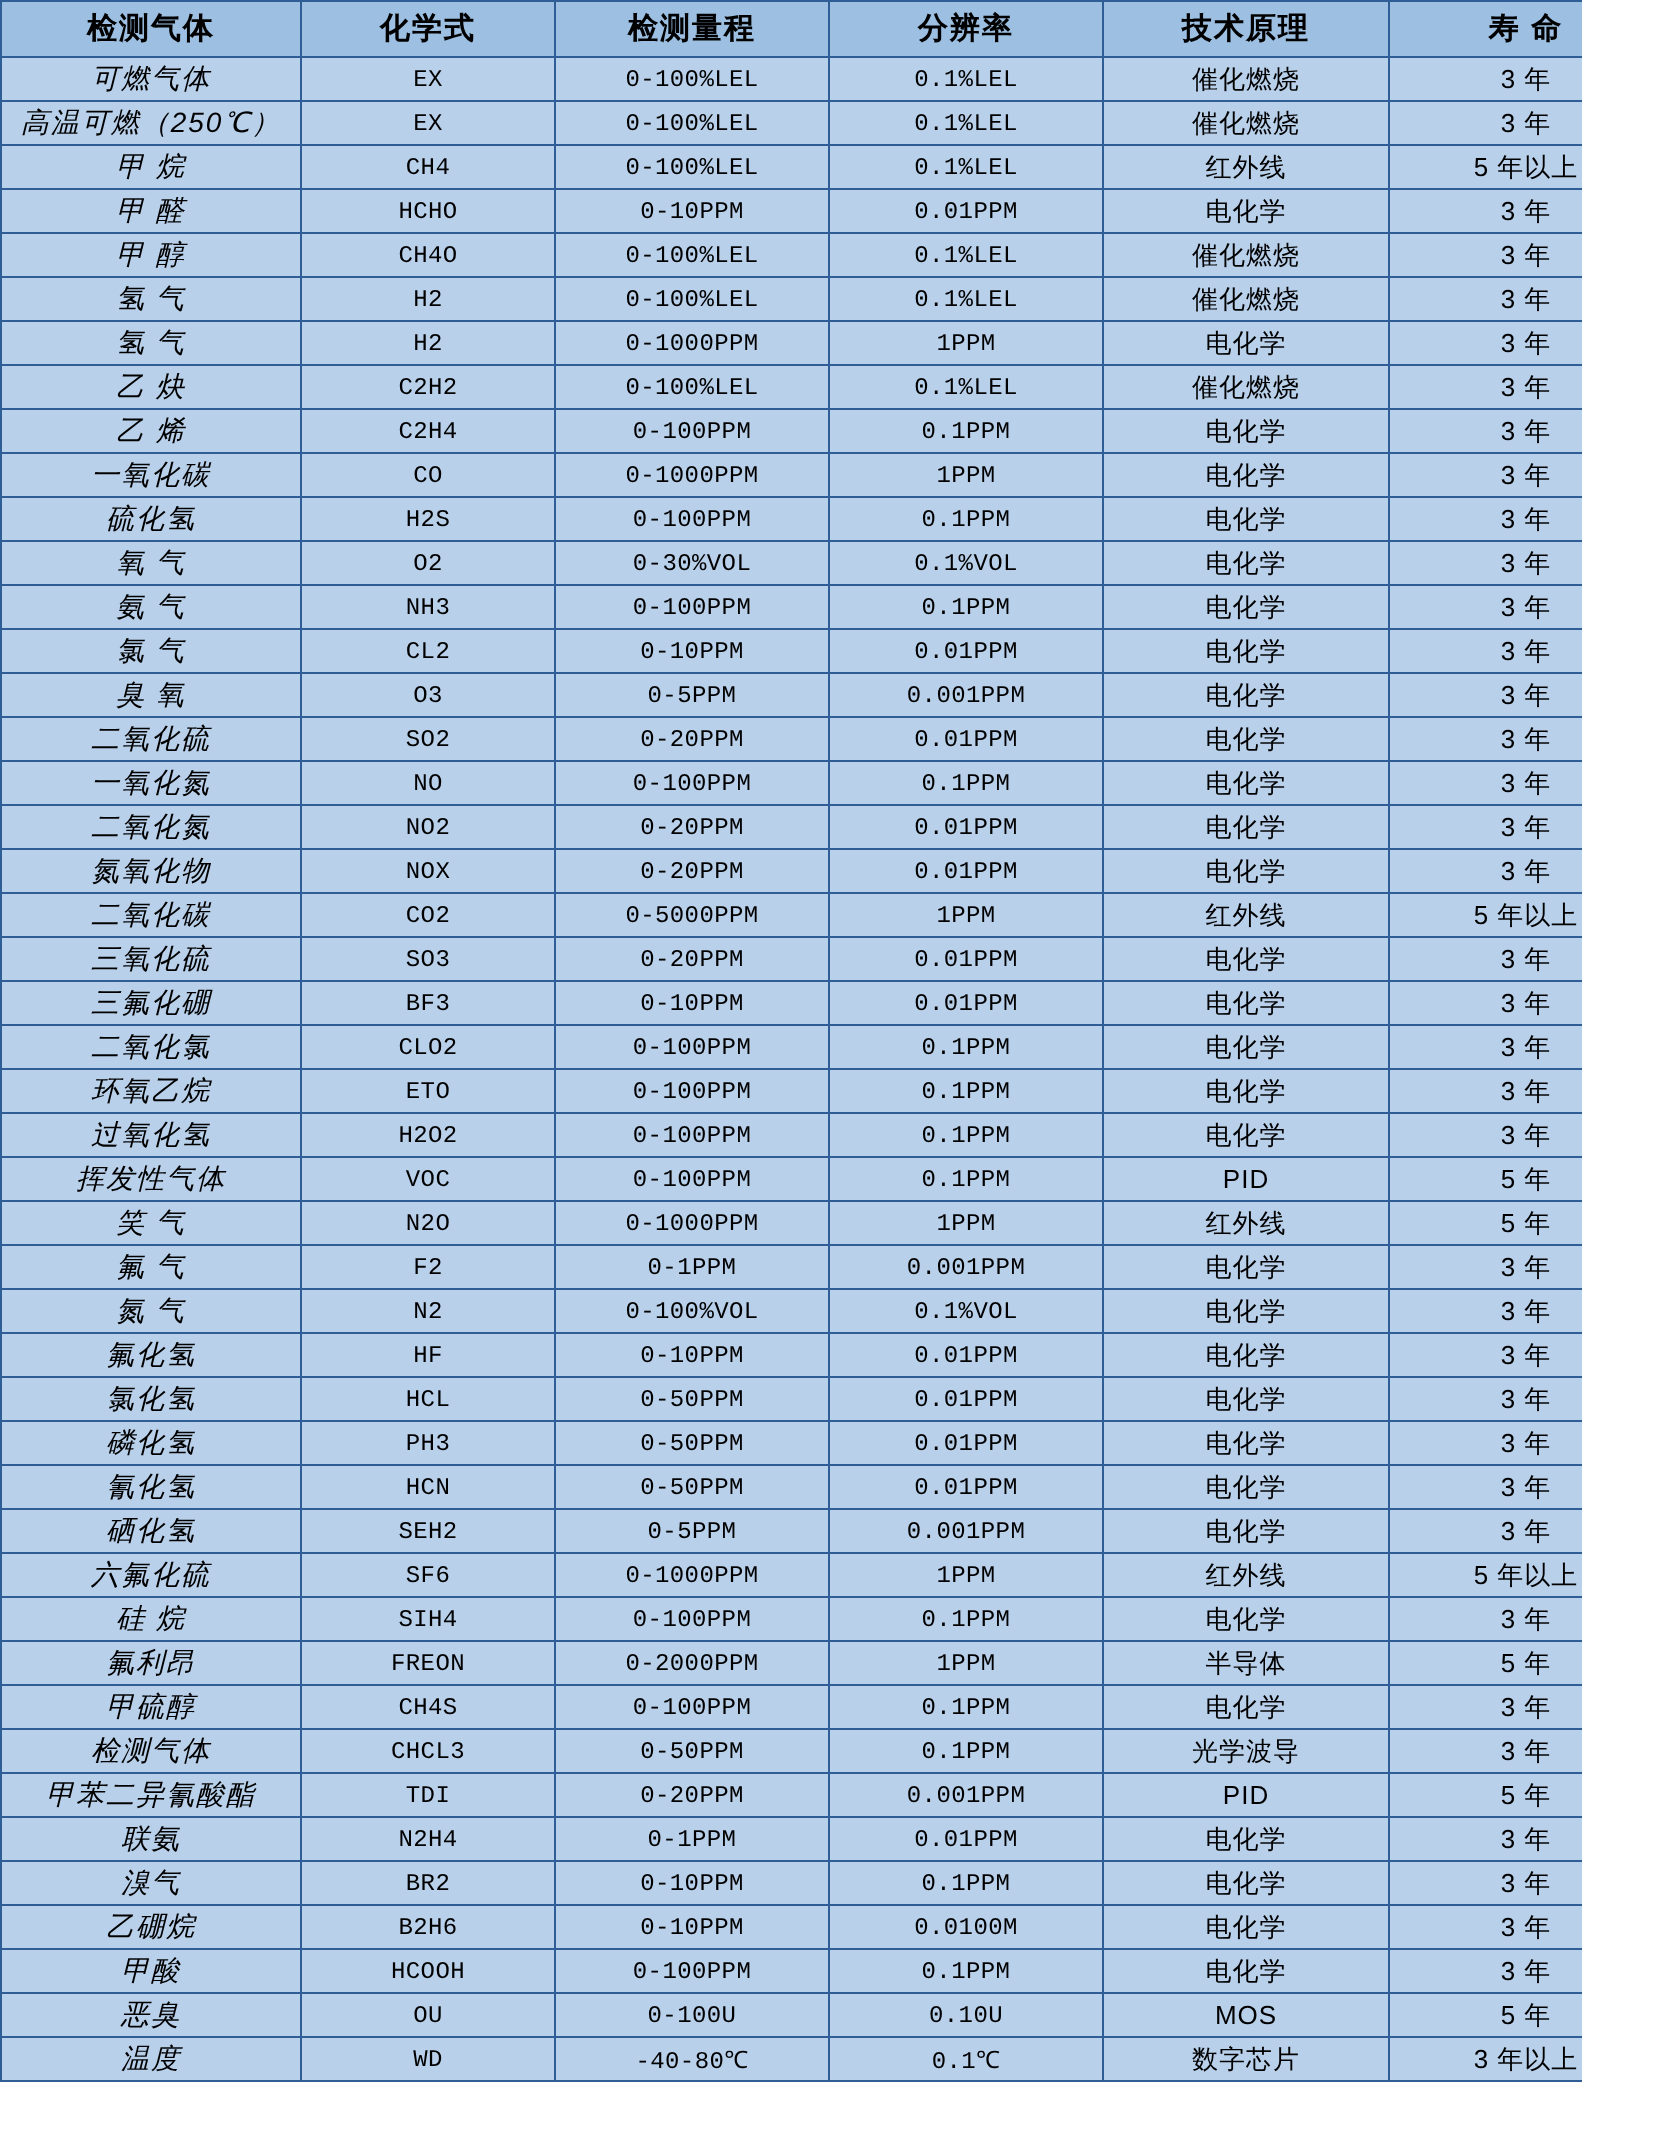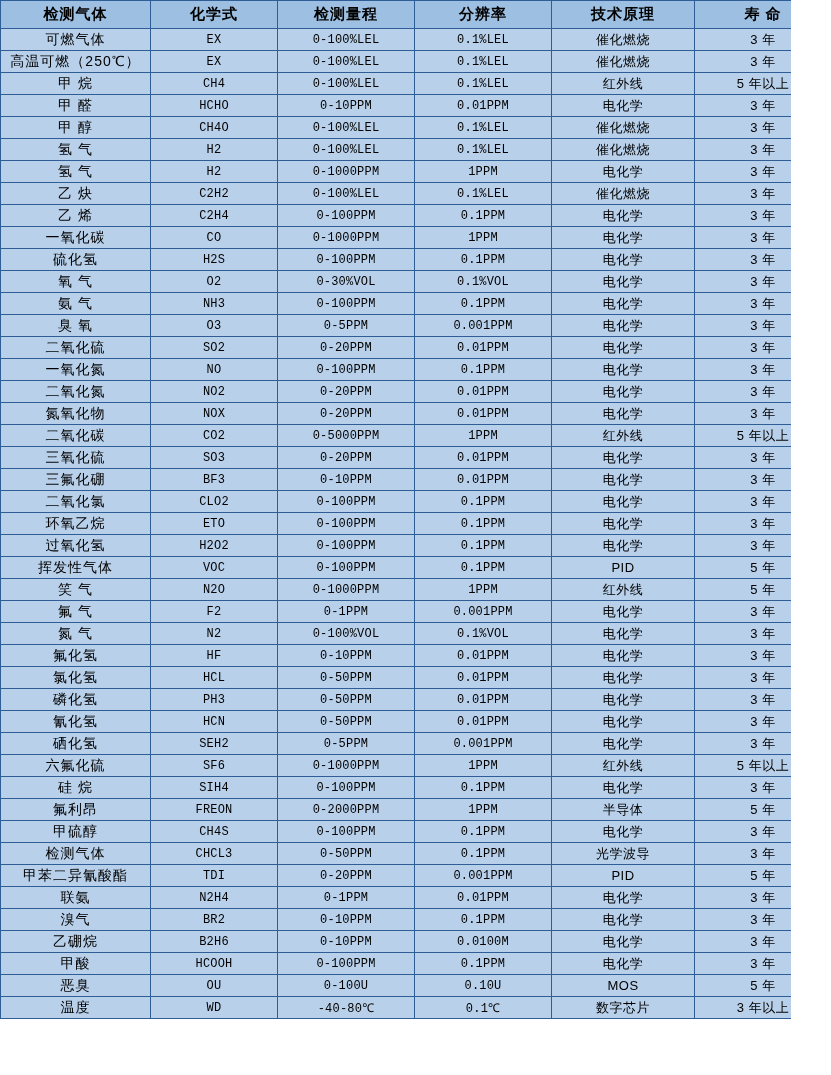--- a/index.html
+++ b/index.html
@@ -48,20 +48,21 @@
     background: #9dc0e2;
   }
   table.gas-table tbody td {
     height: 21px;
     font-size: 13px;
     font-weight: normal;
   }
   table.gas-table tbody td.name {
     font-size: 14px;
     letter-spacing: 1px;
+    font-style: italic;
   }
   table.gas-table tbody td.mono {
     font-family: "Liberation Mono", monospace;
     font-size: 12px;
     letter-spacing: 0.2px;
   }
   table.gas-table tbody td.life,
   table.gas-table tbody td.tech {
     font-size: 13px;
     letter-spacing: 0.5px;
@@ -189,20 +190,28 @@
         </tr>
         <tr>
           <td class="name">氨 气</td>
           <td class="mono">NH3</td>
           <td class="mono">0-100PPM</td>
           <td class="mono">0.1PPM</td>
           <td class="tech">电化学</td>
           <td class="life">3 年</td>
         </tr>
         <tr>
+          <td class="name">氯 气</td>
+          <td class="mono">CL2</td>
+          <td class="mono">0-10PPM</td>
+          <td class="mono">0.01PPM</td>
+          <td class="tech">电化学</td>
+          <td class="life">3 年</td>
+        </tr>
+        <tr>
           <td class="name">臭 氧</td>
           <td class="mono">O3</td>
           <td class="mono">0-5PPM</td>
           <td class="mono">0.001PPM</td>
           <td class="tech">电化学</td>
           <td class="life">3 年</td>
         </tr>
         <tr>
           <td class="name">二氧化硫</td>
           <td class="mono">SO2</td>

